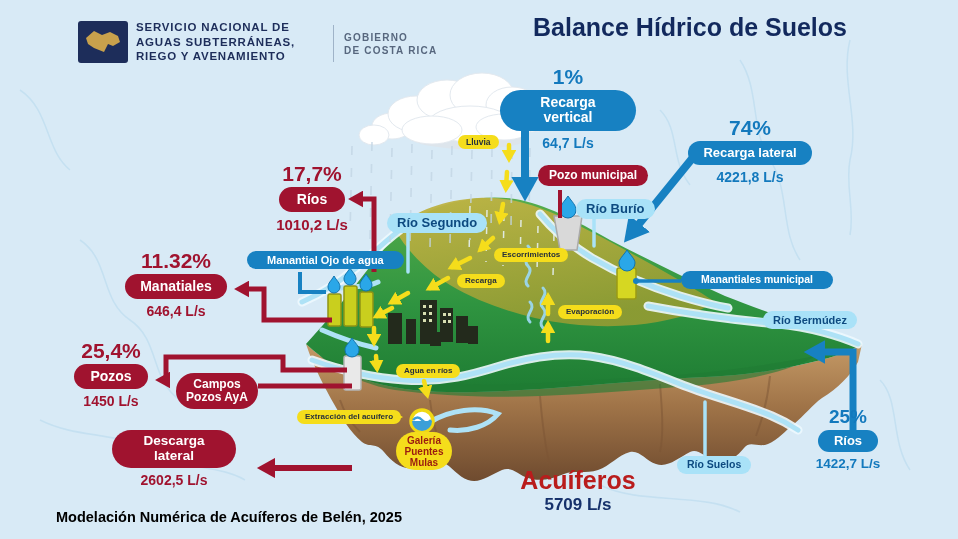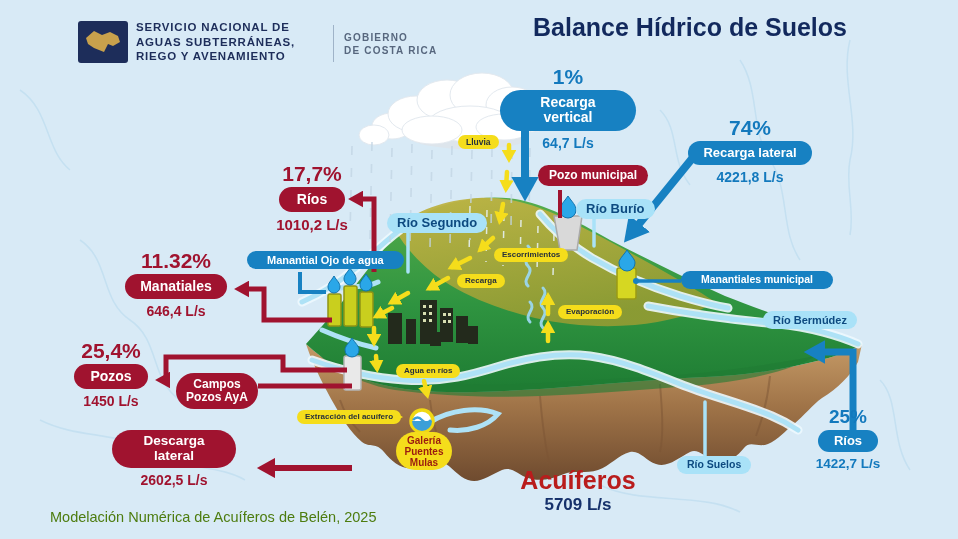--- a/index.html
+++ b/index.html
@@ -39,21 +39,21 @@
   
   .pill-lbl{border-radius:999px;font-weight:bold;white-space:nowrap;line-height:1.1;}
   .p-cyan{background:#a9e2f8;color:#0d4a80;font-size:13px;padding:3px 10px;}
   .p-blue{background:#1781c2;color:#ffffff;font-size:11px;padding:3px 20px;}
   .p-red{background:#a0132f;color:#ffffff;font-size:12px;padding:4px 11px;}
   .p-yellow{background:#f5dd1b;color:#26303b;font-size:8px;padding:2.5px 8px;}
   .p-multi{white-space:normal;text-align:center;}
 
   .acuiferos .lbl{color:#b91c1c;font-weight:bold;font-size:25px;line-height:26px;}
   .acuiferos .val{color:#16316b;font-size:17px;margin-top:2px;}
-  .footer-caption{left:50px;top:509px;color:#4d7c0f;font-weight:normal;font-size:14.5px;}
+  .footer-caption{left:56px;top:509px;color:#000000;font-weight:bold;font-size:14.5px;}
 </style>
 </head>
 <body>
 
 <div class="canvas">
 
   <svg class="art" width="958" height="539" viewBox="0 0 958 539">
     <defs>
       <linearGradient id="greenGrad" x1="0" y1="0" x2="0" y2="1">
         <stop offset="0" stop-color="#56ad4b"></stop>

